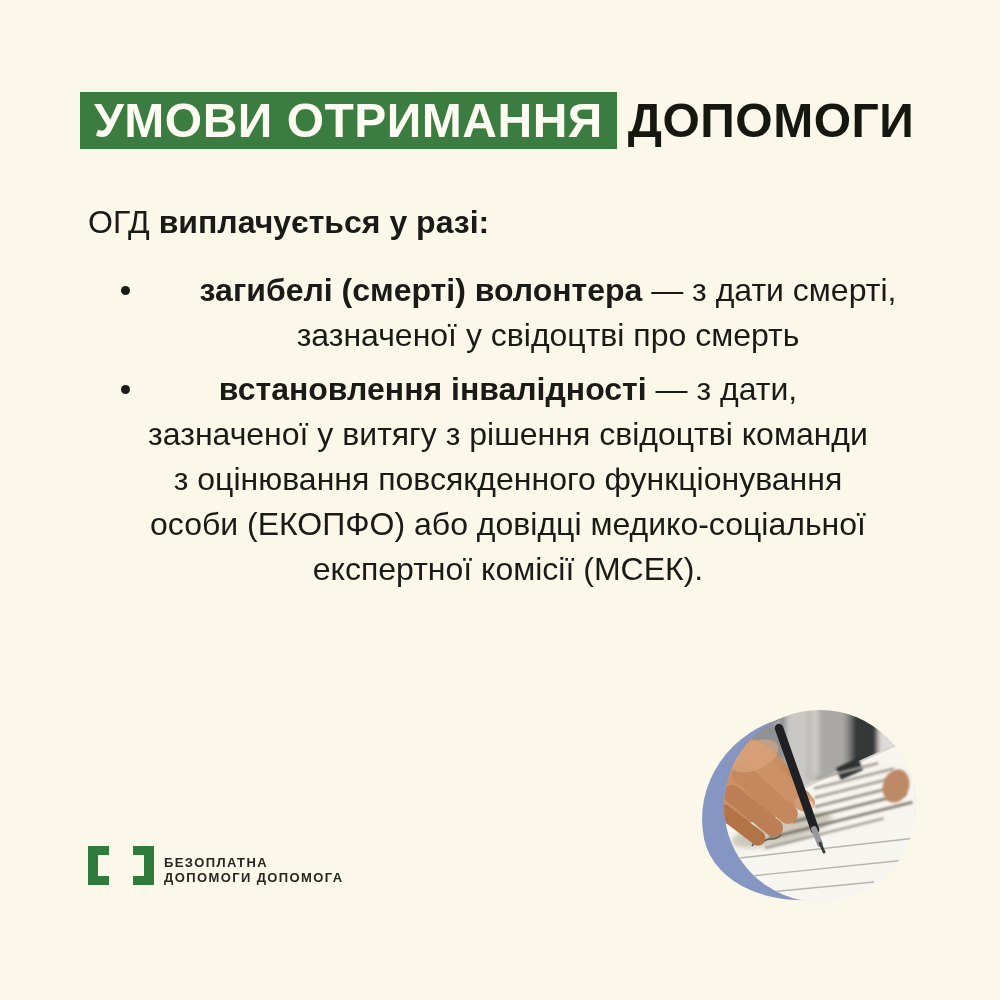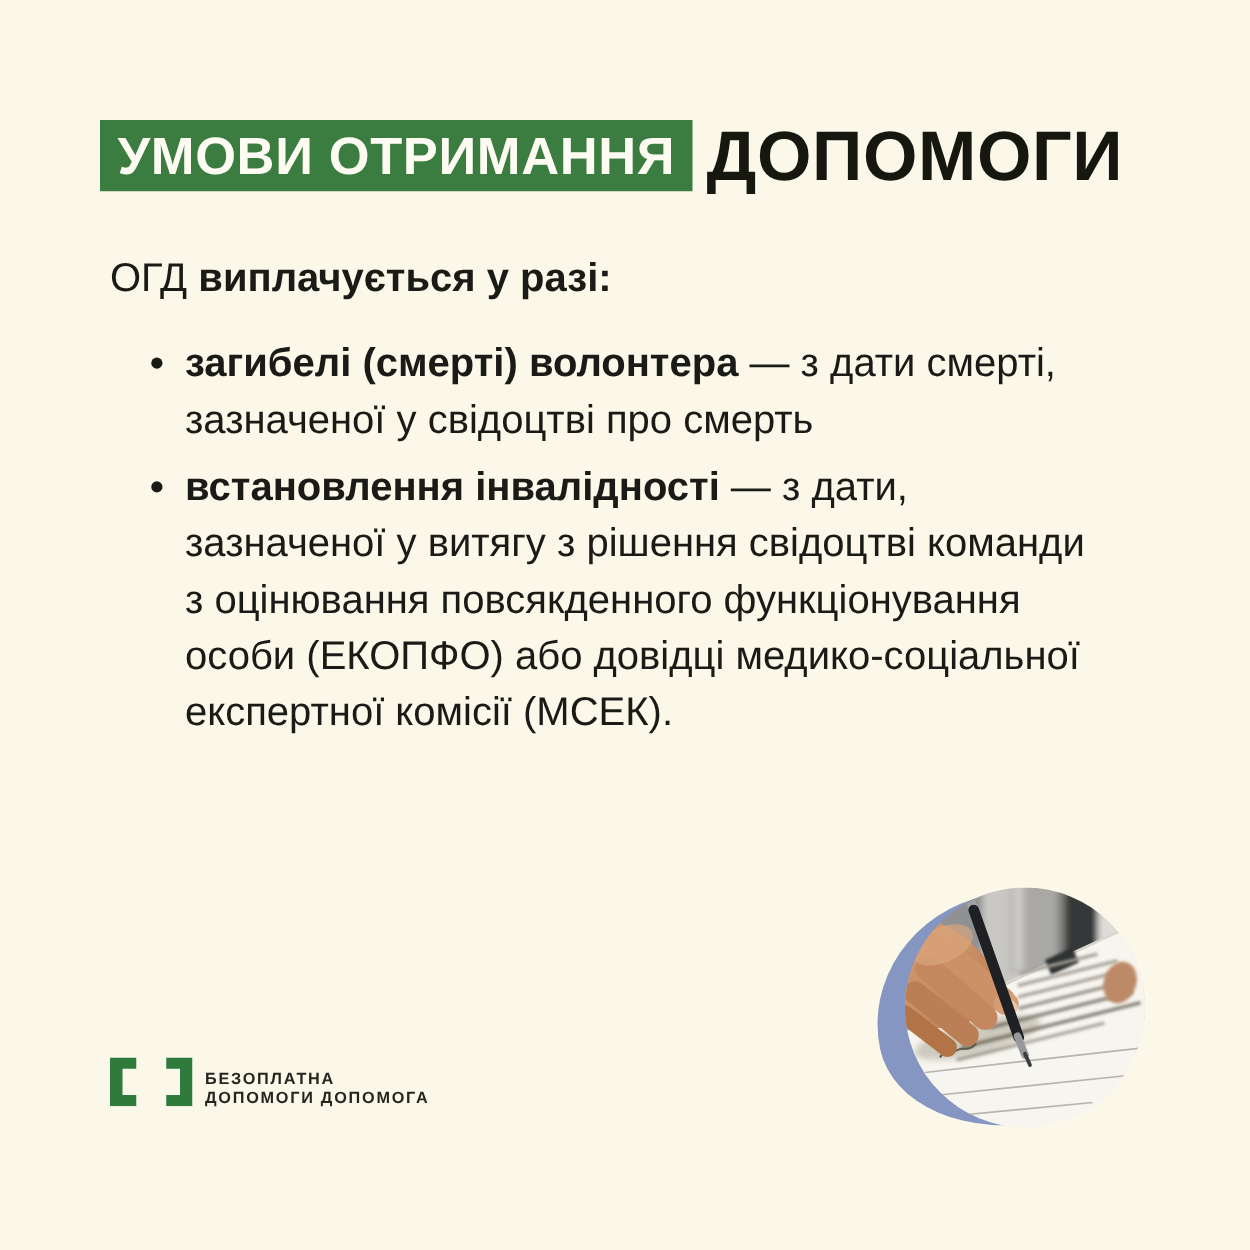--- a/index.html
+++ b/index.html
@@ -14,46 +14,47 @@
   .title-row{
     position:absolute;left:80px;top:92px;
     display:flex;align-items:center;
     white-space:nowrap;
   }
   .title-highlight{
     display:inline-flex;align-items:center;
     height:57px;padding:0 14px;
     background:#3B7C40;
     color:#FDFBF2;
-    font-size:42px;font-weight:700;
+    font-size:48px;font-weight:700;
     letter-spacing:0.5px;
   }
   .title-rest{
     margin-left:11px;
     color:#16180F;
-    font-size:56px;font-weight:700;
+    font-size:48px;font-weight:700;
     letter-spacing:0.5px;
   }
   
   .intro{
     position:absolute;left:88px;top:200px;
     font-size:32px;line-height:45px;
     color:#1A1B16;
   }
   .b{font-weight:700;margin-top:20px;}
   .bullets{
     list-style:none;margin:0;padding:0;
     position:absolute;left:118px;top:268px;
   }
   .bullets li{
     position:relative;
     padding-left:30px;
     font-size:32px;line-height:45px;
     color:#1A1B16;
     margin-bottom:9px;
+    text-align:center;
   }
   .bullets li::before{
     content:"";
     position:absolute;left:3px;top:18px;
     width:9px;height:9px;border-radius:50%;
     background:#1A1B16;
   }
   .bullets li:nth-child(1){width:800px;}
   .bullets li:nth-child(2){width:720px;}
   

